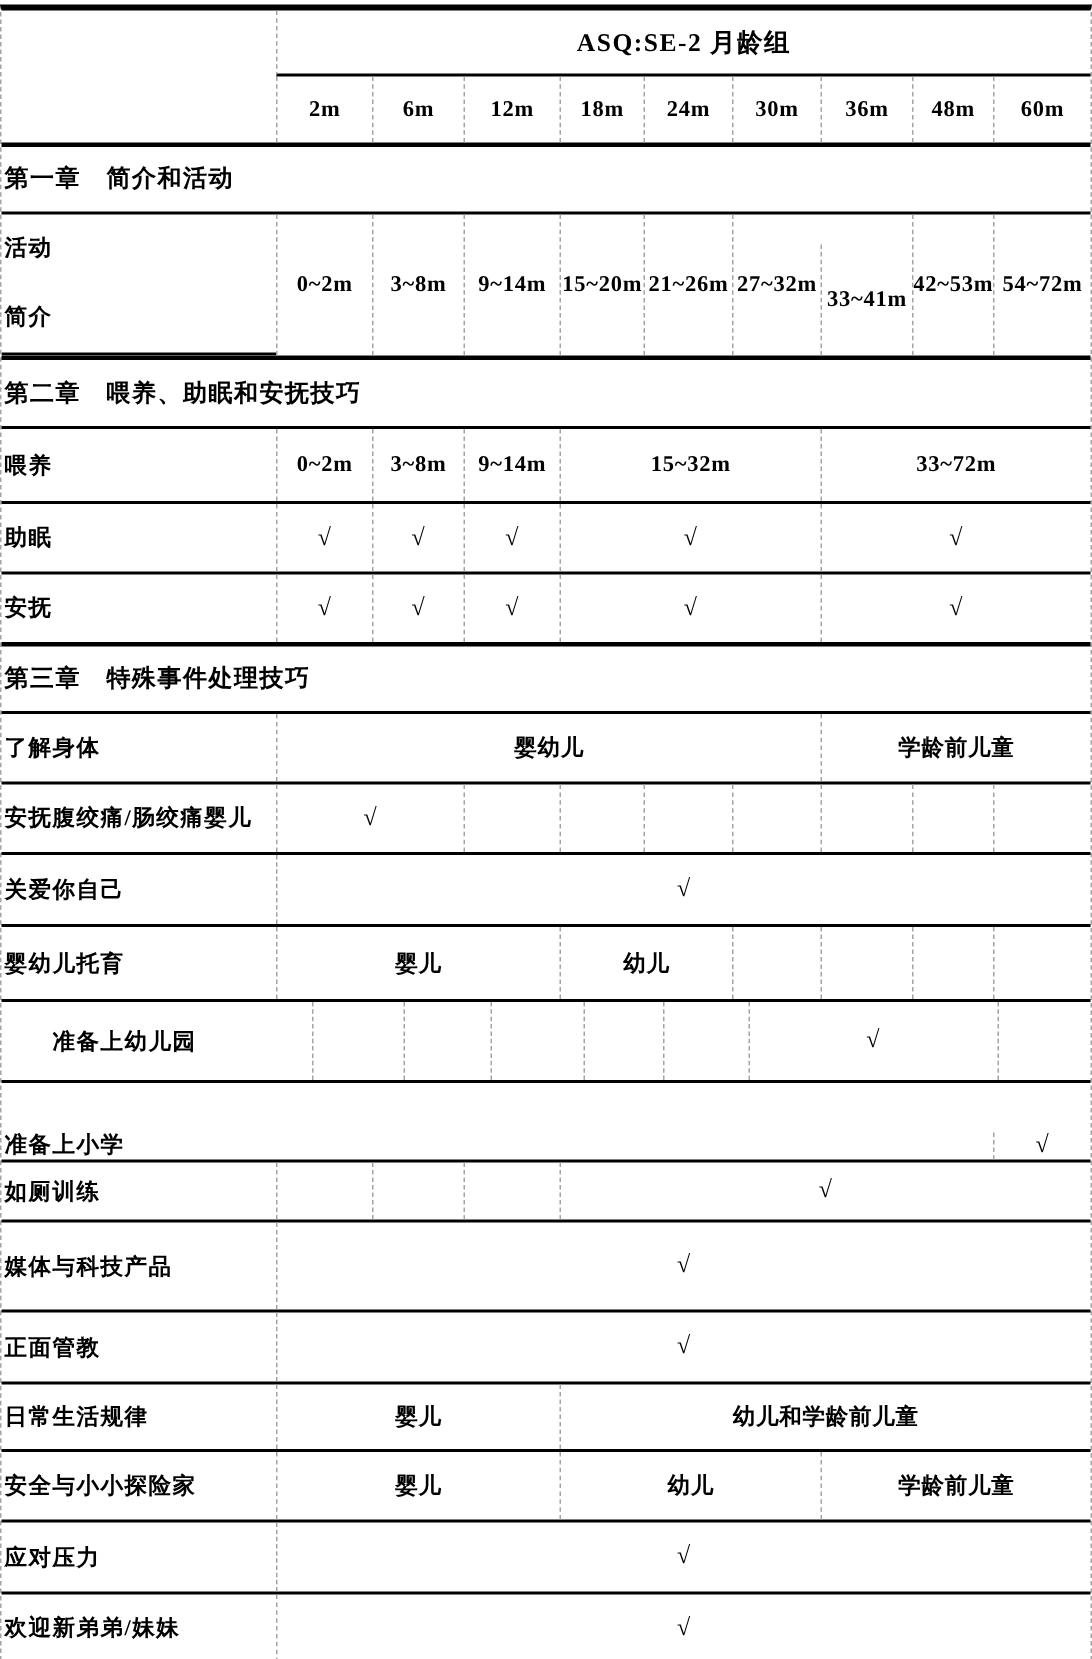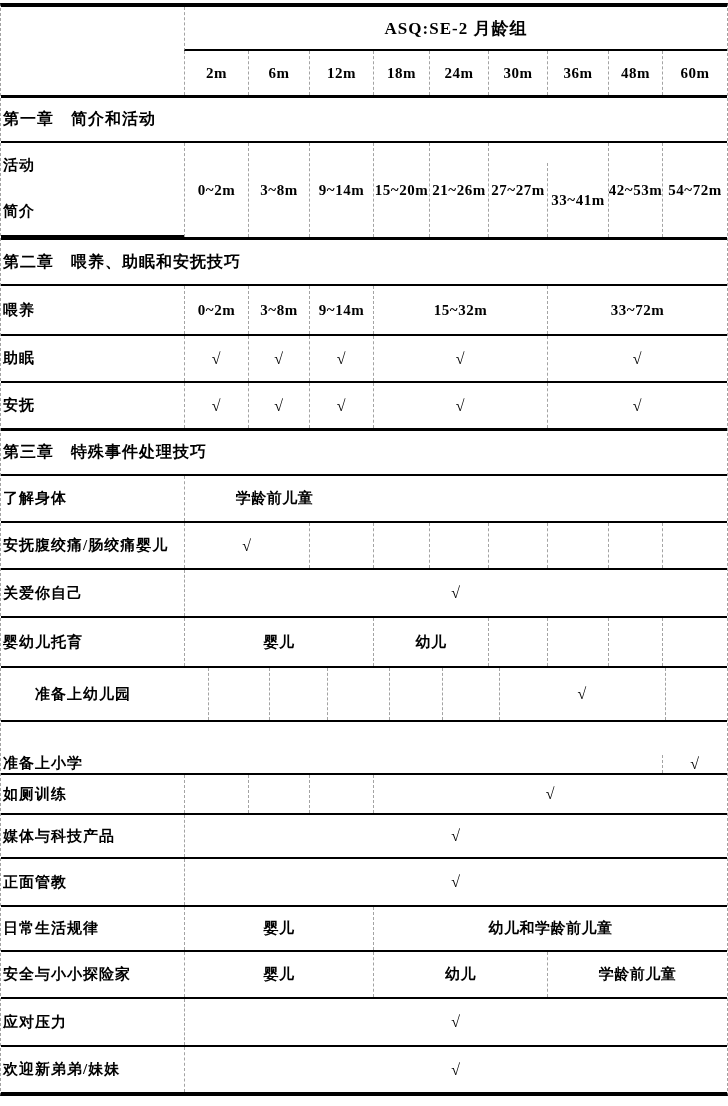--- a/index.html
+++ b/index.html
@@ -70,21 +70,21 @@
       <div class="row bb3" style="height: 97px;">
         <div class="cell nol splitlabel" style="width: 183px;">
           <div class="half bot">活动</div>
           <div class="half top" style="height: 49px;">简介</div>
         </div>
         <div class="cell" style="width: 64px;">0~2m</div>
         <div class="cell" style="width: 61px;">3~8m</div>
         <div class="cell" style="width: 64px;">9~14m</div>
         <div class="cell" style="width: 56px;">15~20m</div>
         <div class="cell" style="width: 59px;">21~26m</div>
-        <div class="cell" style="width: 59px;">27~27m</div>
+        <div class="cell" style="width: 59px;">27~32m</div>
         <div class="cell" style="width: 61px; margin-top: 20px;">33~41m</div>
         <div class="cell" style="width: 54px;">42~53m</div>
         <div class="cell" style="width: 65px;">54~72m</div>
       </div>
       <div class="row bb2" style="height: 46px;">
         <div class="cell chapter nol" style="width: 726px;">第二章　喂养、助眠和安抚技巧</div>
       </div>
       <div class="row bb2" style="height: 50px;">
         <div class="cell label nol" style="width: 183px;">喂养</div>
         <div class="cell" style="width: 64px;">0~2m</div>
@@ -107,20 +107,21 @@
         <div class="cell check" style="width: 61px;">√</div>
         <div class="cell check" style="width: 64px;">√</div>
         <div class="cell check" style="width: 174px;">√</div>
         <div class="cell check" style="width: 180px;">√</div>
       </div>
       <div class="row bb2" style="height: 45px;">
         <div class="cell chapter nol" style="width: 726px;">第三章　特殊事件处理技巧</div>
       </div>
       <div class="row bb2" style="height: 47px;">
         <div class="cell label nol" style="width: 183px;">了解身体</div>
+        <div class="cell" style="width: 363px;">婴幼儿</div>
         <div class="cell" style="width: 180px;">学龄前儿童</div>
       </div>
       <div class="row bb2" style="height: 47px;">
         <div class="cell label nol" style="width: 183px;">安抚腹绞痛/肠绞痛婴儿</div>
         <div class="cell check" style="width: 125px;">√</div>
         <div class="cell" style="width: 64px;"></div>
         <div class="cell" style="width: 56px;"></div>
         <div class="cell" style="width: 59px;"></div>
         <div class="cell" style="width: 59px;"></div>
         <div class="cell" style="width: 61px;"></div>
@@ -162,21 +163,21 @@
         <div class="cell" style="width: 54px;"></div>
         <div class="cell check" style="width: 65px;">√</div>
       </div>
       <div class="row bb2" style="height: 40px;">
         <div class="cell label nol" style="width: 183px;">如厕训练</div>
         <div class="cell" style="width: 64px;"></div>
         <div class="cell" style="width: 61px;"></div>
         <div class="cell" style="width: 64px;"></div>
         <div class="cell check" style="width: 354px;">√</div>
       </div>
-      <div class="row bb2" style="height: 44px;">
+      <div class="row bb2" style="height: 60px;">
         <div class="cell label nol" style="width: 183px;">媒体与科技产品</div>
         <div class="cell check" style="width: 543px;">√</div>
       </div>
       <div class="row bb2" style="height: 48px;">
         <div class="cell label nol" style="width: 183px;">正面管教</div>
         <div class="cell check" style="width: 543px;">√</div>
       </div>
       <div class="row bb2" style="height: 45px;">
         <div class="cell label nol" style="width: 183px;">日常生活规律</div>
         <div class="cell" style="width: 189px;">婴儿</div>

